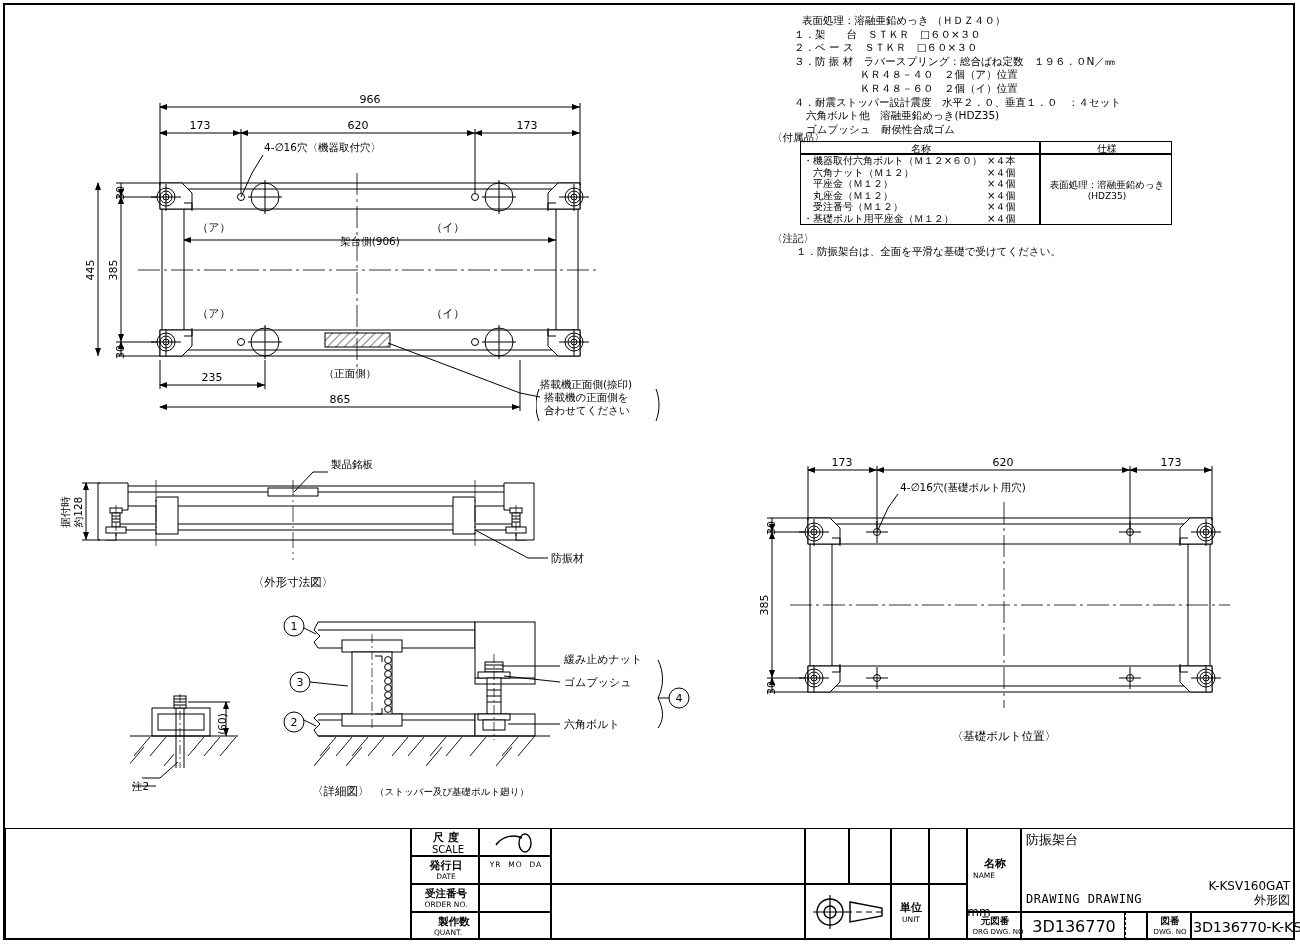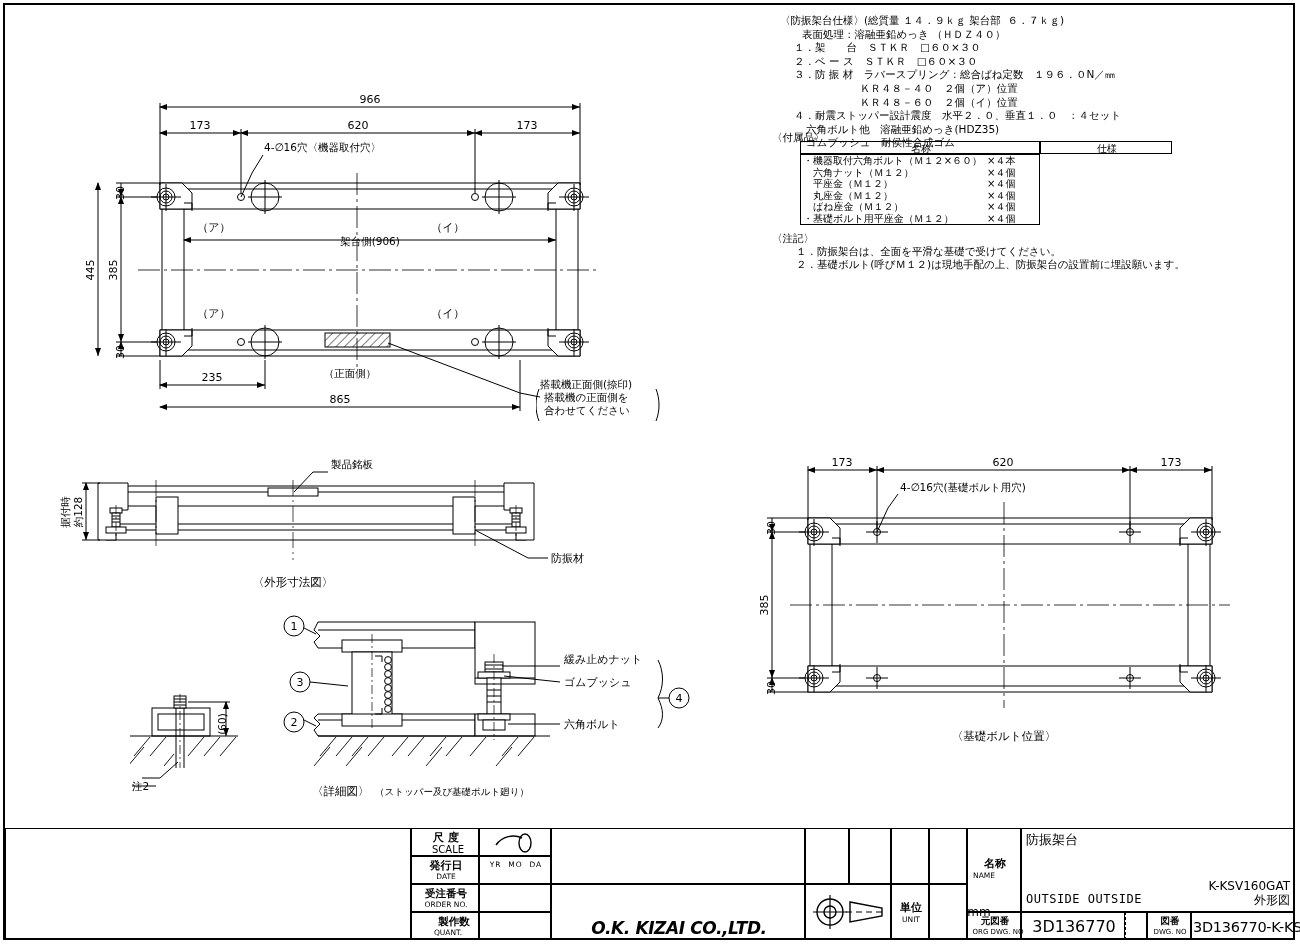--- a/index.html
+++ b/index.html
@@ -17,21 +17,20 @@
   .tbl-cell{position:absolute;box-sizing:border-box;border:1px solid #000;}
   .b{font-weight:bold;}
 </style>
 </head>
 <body>
 
 <div class="sheet">
   <div class="border-outer"></div>
 
   <div class="abs" style="left:772px;top:14px;width:520px;">
-    <div class="t jp spec" style="position:relative;left:8px;top:0;">〈防振架台仕様〉(総質量 １４．９ｋｇ 架台部  ６．７ｋｇ)</div>
     <div class="t jp spec" style="position:relative;left:30px;top:0;">表面処理：溶融亜鉛めっき （ＨＤＺ４０）</div>
     <div class="t jp spec" style="position:relative;left:22px;top:0;">１．架　　台　ＳＴＫＲ　□６０×３０</div>
     <div class="t jp spec" style="position:relative;left:22px;top:0;">２．ベ ー ス　ＳＴＫＲ　□６０×３０</div>
     <div class="t jp spec" style="position:relative;left:22px;top:0;">３．防 振 材　ラバースプリング：総合ばね定数　１９６．０N／㎜</div>
     <div class="t jp spec" style="position:relative;left:88px;top:0;">ＫＲ４８－４０　２個（ア）位置</div>
     <div class="t jp spec" style="position:relative;left:88px;top:0;">ＫＲ４８－６０　２個（イ）位置</div>
     <div class="t jp spec" style="position:relative;left:22px;top:0;">４．耐震ストッパー設計震度　水平２．０、垂直１．０　：４セット</div>
     <div class="t jp spec" style="position:relative;left:34px;top:0;">六角ボルト他　溶融亜鉛めっき(HDZ35)</div>
     <div class="t jp spec" style="position:relative;left:34px;top:0;">ゴムブッシュ　耐侯性合成ゴム</div>
   </div>
@@ -39,38 +38,41 @@
   <div class="t jp" style="left:772px;top:131px;font-size:10.5px;">〈付属品〉</div>
 
   <div class="abs" style="left:800px;top:141px;width:372px;height:84px;">
     <div class="tbl-cell" style="left:0;top:0;width:240px;height:13px;">
       <div class="t jp ctr" style="left:0;top:0.5px;width:240px;font-size:10px;">名称</div>
     </div>
     <div class="tbl-cell" style="left:240px;top:0;width:132px;height:13px;">
       <div class="t jp ctr" style="left:0;top:0.5px;width:132px;font-size:10px;">仕様</div>
     </div>
     <div class="tbl-cell" style="left:0;top:13px;width:240px;height:71px;"></div>
+    <div class="tbl-cell" style="left:240px;top:13px;width:132px;height:71px;">
+      <div class="t jp ctr" style="left:0;top:24px;width:132px;font-size:9.5px;">表面処理：溶融亜鉛めっき</div>
+      <div class="t jp ctr" style="left:0;top:36px;width:132px;font-size:9px;">(HDZ35)</div>
+    </div>
 
     <div class="t jp" style="left:3px;top:14px;font-size:10px;">・機器取付六角ボルト（Ｍ１２×６０）</div>
     <div class="t jp" style="left:187px;top:14px;font-size:10px;">×４本</div>
     <div class="t jp" style="left:3px;top:25.6px;font-size:10px;">　六角ナット（Ｍ１２）</div>
     <div class="t jp" style="left:187px;top:25.6px;font-size:10px;">×４個</div>
     <div class="t jp" style="left:3px;top:37.2px;font-size:10px;">　平座金（Ｍ１２）</div>
     <div class="t jp" style="left:187px;top:37.2px;font-size:10px;">×４個</div>
     <div class="t jp" style="left:3px;top:48.8px;font-size:10px;">　丸座金（Ｍ１２）</div>
     <div class="t jp" style="left:187px;top:48.8px;font-size:10px;">×４個</div>
-    <div class="t jp" style="left:3px;top:60.4px;font-size:10px;">　ばね座金（Ｍ１２）</div>
+    <div class="t jp" style="left:3px;top:60.4px;font-size:10px;">　受注番号（Ｍ１２）</div>
     <div class="t jp" style="left:187px;top:60.4px;font-size:10px;">×４個</div>
     <div class="t jp" style="left:3px;top:72px;font-size:10px;">・基礎ボルト用平座金（Ｍ１２）</div>
     <div class="t jp" style="left:187px;top:72px;font-size:10px;">×４個</div>
   </div>
 
   <div class="t jp" style="left:772px;top:232px;font-size:10.5px;">〈注記〉</div>
   <div class="t jp" style="left:796px;top:245px;font-size:10.5px;">１．防振架台は、全面を平滑な基礎で受けてください。</div>
-  <div class="t jp" style="left:796px;top:258px;font-size:10.5px;">２．基礎ボルト(呼びＭ１２)は現地手配の上、防振架台の設置前に埋設願います。</div>
 
   <div class="abs" style="left:20px;top:85px;">
     <svg width="660" height="365" viewBox="0 0 660 365">
       <defs>
         <marker id="ar" markerWidth="9" markerHeight="9" refX="8" refY="3" orient="auto">
           <path d="M0,0 L8,3 L0,6 z" fill="#000"></path>
         </marker>
         <marker id="arS" markerWidth="9" markerHeight="9" refX="1" refY="3" orient="auto">
           <path d="M8,0 L0,3 L8,6 z" fill="#000"></path>
         </marker>
@@ -534,21 +536,20 @@
       <div class="t ctr" style="left:0;top:15px;width:72px;font-size:7.5px;">QUANT.</div>
     </div>
     <div class="tbl-cell" style="left:474px;top:84px;width:72px;height:28px;"></div>
 
     <div class="tbl-cell" style="left:546px;top:0;width:254px;height:56px;"></div>
     <div class="tbl-cell" style="left:800px;top:0;width:44px;height:56px;"></div>
     <div class="tbl-cell" style="left:844px;top:0;width:42px;height:56px;"></div>
     <div class="tbl-cell" style="left:886px;top:0;width:38px;height:56px;"></div>
 
     <div class="tbl-cell" style="left:546px;top:56px;width:254px;height:56px;">
-      <div class="t ctr b" style="left:0;top:33px;width:254px;font-size:17px;font-style:italic;letter-spacing:-0.4px;">O.K. KIZAI CO.,LTD.</div>
     </div>
 
     <div class="tbl-cell" style="left:800px;top:56px;width:86px;height:56px;">
       <svg width="84" height="54">
         <circle cx="24" cy="27" r="13" stroke="#000" fill="none" stroke-width="1.4"></circle>
         <circle cx="24" cy="27" r="6" stroke="#000" fill="none" stroke-width="1.4"></circle>
         <line x1="7" y1="27" x2="41" y2="27" stroke="#000" stroke-width="1.2"></line>
         <line x1="24" y1="10" x2="24" y2="44" stroke="#000" stroke-width="1.2"></line>
         <path d="M44,17 L76,23 L76,31 L44,37 Z" stroke="#000" fill="none" stroke-width="1.4"></path>
         <line x1="40" y1="27" x2="80" y2="27" stroke="#000" stroke-width="1.2" stroke-dasharray="6,4"></line>
@@ -564,21 +565,21 @@
     </div>
     <div class="tbl-cell" style="left:924px;top:0;width:38px;height:56px;"></div>
 
     <div class="tbl-cell" style="left:962px;top:0;width:54px;height:84px;">
       <div class="t jp ctr b" style="left:0;top:28px;width:54px;font-size:11px;">名称</div>
       <div class="t ctr" style="left:0;top:42px;width:32px;font-size:7.5px;">NAME</div>
     </div>
 
     <div class="tbl-cell" style="left:1016px;top:0;width:274px;height:84px;">
       <div class="t jp" style="left:4px;top:3px;font-size:13px;">防振架台</div>
-      <div class="t mono" style="left:4px;top:63px;font-size:12px;letter-spacing:0.5px;">OUTSIDE OUTSIDE</div>
+      <div class="t mono" style="left:4px;top:63px;font-size:12px;letter-spacing:0.5px;">DRAWING DRAWING</div>
       <div class="t" style="right:4px;top:50px;font-size:12px;text-align:right;width:270px;">K-KSV160GAT</div>
       <div class="t jp" style="right:4px;top:64px;font-size:12px;text-align:right;width:270px;">外形図</div>
     </div>
 
     <div class="tbl-cell" style="left:962px;top:84px;width:54px;height:28px;">
       <div class="t jp ctr b" style="left:0;top:2px;width:54px;font-size:9.5px;">元図番</div>
       <div class="t ctr" style="left:0;top:15px;width:60px;font-size:7px;">ORG DWG. NO</div>
     </div>
     <div class="tbl-cell" style="left:1016px;top:84px;width:104px;height:28px;">
       <div class="t ctr" style="left:0;top:4px;width:104px;font-size:16px;">3D136770</div>

